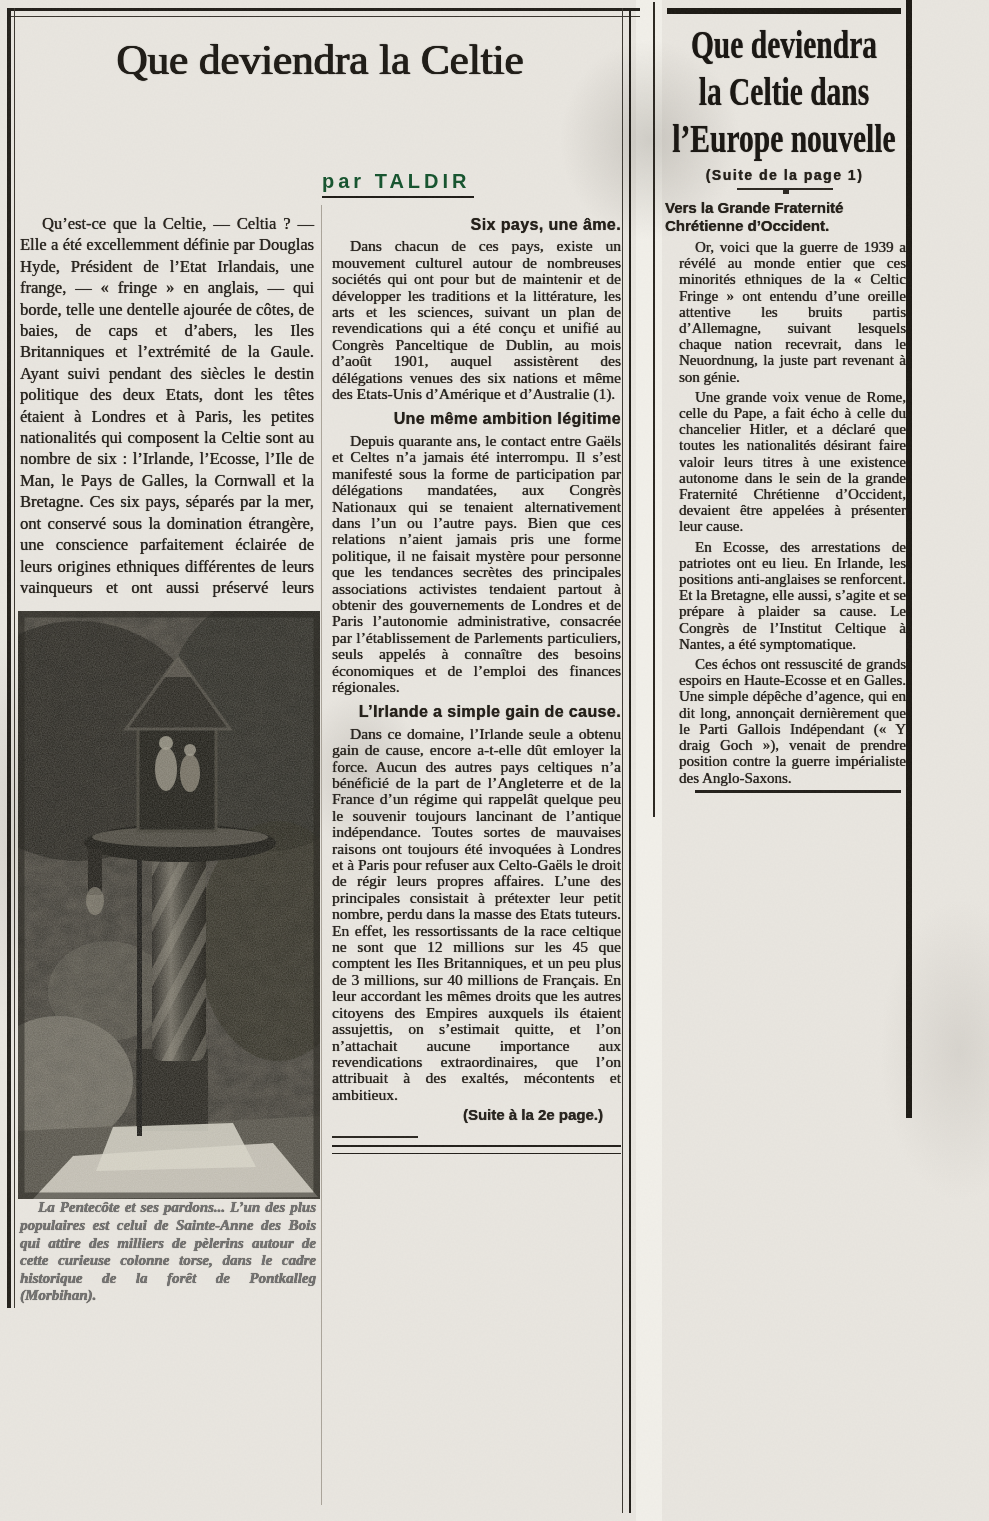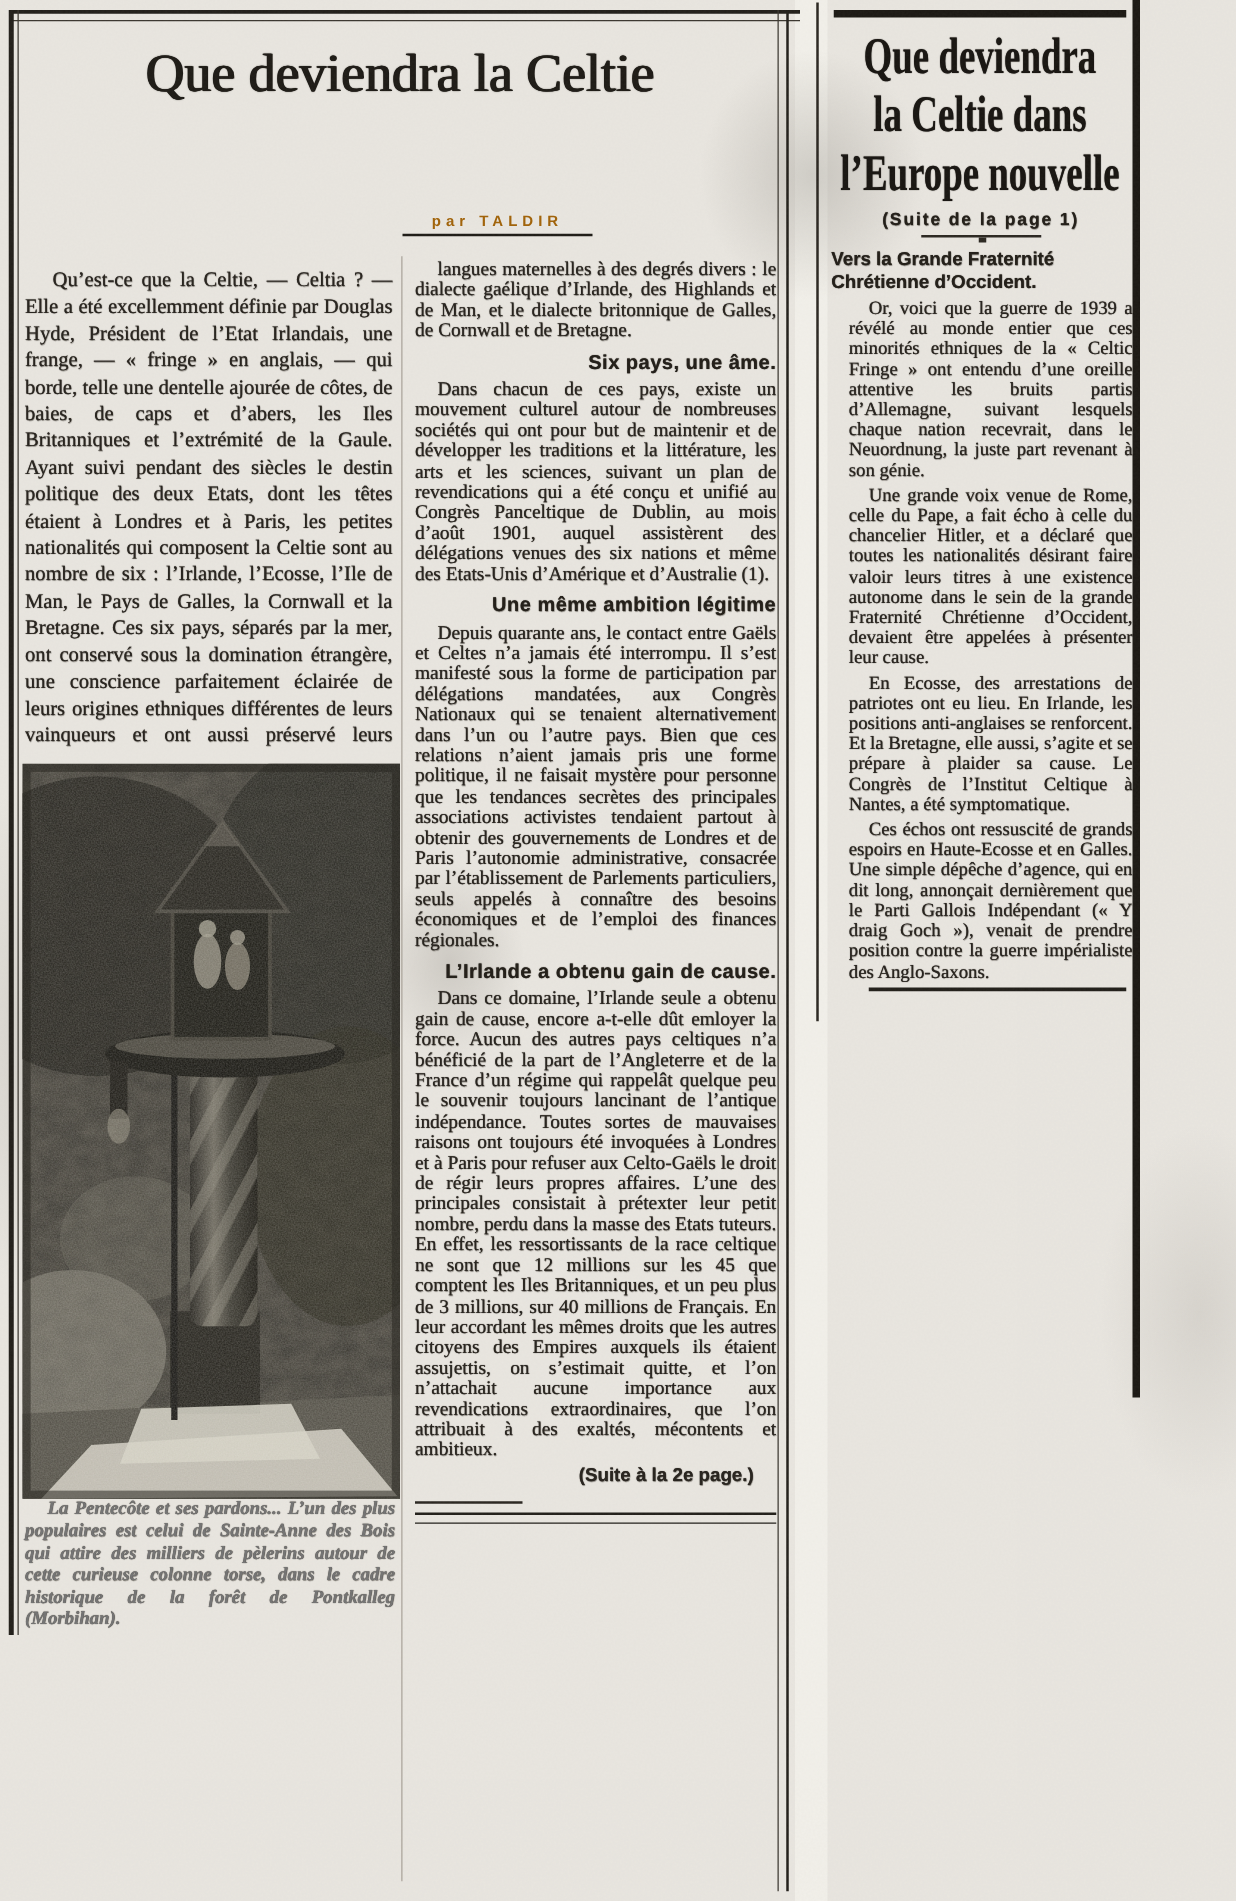--- a/index.html
+++ b/index.html
@@ -34,23 +34,23 @@
   .ink{text-shadow:0 0 .7px rgba(38,33,26,.85),.4px .4px .6px rgba(38,33,26,.4);}
 
   
   .main-headline{
     position:absolute;left:16px;top:24px;width:608px;text-align:center;
     font-size:43px;line-height:72px;font-weight:400;color:#1d1a15;
     text-shadow:.8px 0 0 #1d1a15,-.4px 0 0 #1d1a15,0 0 1.2px rgba(29,26,21,.8);
     letter-spacing:0;
   }
   .byline{
-    position:absolute;left:322px;top:170px;width:152px;text-align:center;
-    font-family:"Liberation Sans","DejaVu Sans",sans-serif;
-    font-weight:700;font-size:12px;letter-spacing:4px;color:#a16207;
+    position:absolute;left:322px;top:170px;width:152px;
+    font-family:"Liberation Sans","DejaVu Sans",sans-serif;
+    font-weight:700;font-size:20px;letter-spacing:4px;color:#14532d;
     border-bottom:2.5px solid #1d1a15;padding-bottom:3px;
   }
   .col{position:absolute;text-align:justify;}
   .col p{margin:0;}
   .col1{left:20px;top:213px;width:294px;font-size:16.5px;line-height:21.4px;}
   .col1 .lead{text-indent:22px;text-align-last:justify;}
   .photo-fig{margin:13px 0 0 0;width:302px;margin-left:-2px;}
   .photo-fig svg{display:block;}
   .photo-caption{
     font-style:italic;font-weight:700;font-size:15px;line-height:17.6px;
@@ -177,26 +177,25 @@
         <polygon points="160,46 146,66 174,66" fill="#5c594e" opacity="0.7"></polygon>
         <rect width="302" height="588" filter="url(#gLight)" opacity="0.4"></rect>
         <rect x="3" y="3" width="296" height="582" fill="none" stroke="#26241f" stroke-width="7" opacity="0.55"></rect>
       </svg>
     </figure>
 
     <figcaption class="photo-caption">La Pentecôte et ses pardons... L’un des plus populaires est celui de Sainte-Anne des Bois qui attire des milliers de pèlerins autour de cette curieuse colonne torse, dans le cadre historique de la forêt de Pontkalleg (Morbihan).</figcaption>
   </div>
 
   <div class="col col2 ink">
-    <p class="body">langues maternelles à des degrés divers : le dialecte gaélique d’Irlande, des Highlands et de Man, et le dialecte britonnique de Galles, de Cornwall et de Bretagne.</p>
     <p class="subhead">Six pays, une âme.</p>
     <p class="body">Dans chacun de ces pays, existe un mouvement culturel autour de nombreuses sociétés qui ont pour but de maintenir et de développer les traditions et la littérature, les arts et les sciences, suivant un plan de revendications qui a été conçu et unifié au Congrès Panceltique de Dublin, au mois d’août 1901, auquel assistèrent des délégations venues des six nations et même des Etats-Unis d’Amérique et d’Australie (1).</p>
     <p class="subhead">Une même ambition légitime</p>
     <p class="body">Depuis quarante ans, le contact entre Gaëls et Celtes n’a jamais été interrompu. Il s’est manifesté sous la forme de participation par délégations mandatées, aux Congrès Nationaux qui se tenaient alternativement dans l’un ou l’autre pays. Bien que ces relations n’aient jamais pris une forme politique, il ne faisait mystère pour personne que les tendances secrètes des principales associations activistes tendaient partout à obtenir des gouvernements de Londres et de Paris l’autonomie administrative, consacrée par l’établissement de Parlements particuliers, seuls appelés à connaître des besoins économiques et de l’emploi des finances régionales.</p>
-    <p class="subhead">L’Irlande a obtenu gain de cause.</p>
+    <p class="subhead">L’Irlande a simple gain de cause.</p>
     <p class="body">Dans ce domaine, l’Irlande seule a obtenu gain de cause, encore a-t-elle dût emloyer la force. Aucun des autres pays celtiques n’a bénéficié de la part de l’Angleterre et de la France d’un régime qui rappelât quelque peu le souvenir toujours lancinant de l’antique indépendance. Toutes sortes de mauvaises raisons ont toujours été invoquées à Londres et à Paris pour refuser aux Celto-Gaëls le droit de régir leurs propres affaires. L’une des principales consistait à prétexter leur petit nombre, perdu dans la masse des Etats tuteurs. En effet, les ressortissants de la race celtique ne sont que 12 millions sur les 45 que comptent les Iles Britanniques, et un peu plus de 3 millions, sur 40 millions de Français. En leur accordant les mêmes droits que les autres citoyens des Empires auxquels ils étaient assujettis, on s’estimait quitte, et l’on n’attachait aucune importance aux revendications extraordinaires, que l’on attribuait à des exaltés, mécontents et ambitieux.</p>
     <p class="continuation">(Suite à la 2e page.)</p>
     <div class="footnote-rule"></div>
     <div class="col2-bottom-rule"></div>
   </div>
 
   <div class="right-col ink">
     <div class="rc-topbar"></div>
     <div class="rc-headline">
       <div>Que deviendra</div>

